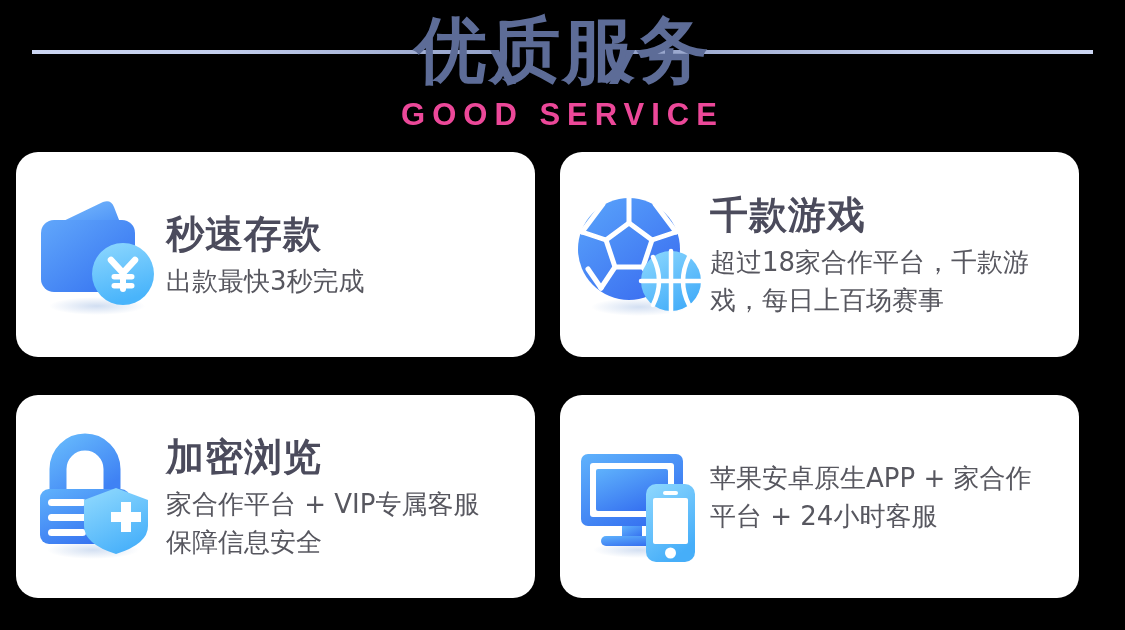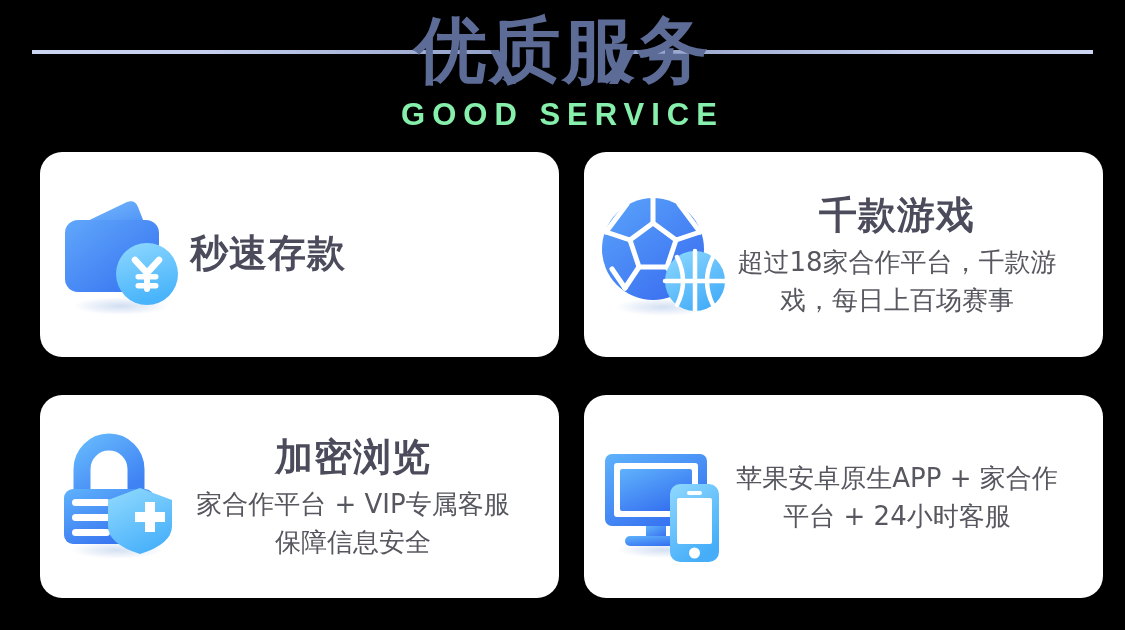--- a/index.html
+++ b/index.html
@@ -62,39 +62,38 @@
     font-weight: 700;
     letter-spacing: 2px;
     line-height: 84px;
     font-family: "DejaVu Sans", "Liberation Sans", sans-serif;
   }
   .title-en {
     position: absolute;
     left: 0; right: 0;
     top: 97px;
     text-align: center;
-    color: #86efac;
+    color: #ec4899;
     font-size: 31px;
     font-weight: 700;
     letter-spacing: 7px;
     line-height: 36px;
   }
 
   
   .grid {
     position: absolute;
-    left: 40px;
+    left: 16px;
     top: 152px;
     width: 1061px;
     display: grid;
     grid-template-columns: 519px 519px;
     grid-template-rows: 205px 203px;
     column-gap: 25px;
     row-gap: 38px;
-    text-align: center;
   }
   .card {
     background: #ffffff;
     border-radius: 22px;
     position: relative;
     display: flex;
     align-items: center;
     overflow: hidden;
   }
   .icon-wrap {
@@ -175,20 +174,21 @@
         <circle cx="91" cy="66" r="6" fill="#3f86f4"></circle>
         <circle cx="92" cy="84" r="31" fill="url(#g-coin)"></circle>
         <path d="M80 70 L92 83 L104 70" stroke="#ffffff" stroke-width="6.5" fill="none" stroke-linecap="round" stroke-linejoin="round"></path>
         <rect x="80.5" y="84" width="23" height="5.5" rx="2.7" fill="#ffffff"></rect>
         <rect x="80.5" y="93" width="23" height="5.5" rx="2.7" fill="#ffffff"></rect>
         <rect x="89" y="82" width="6" height="20" rx="3" fill="#ffffff"></rect>
       </svg>
     </div>
     <div class="card-text">
       <div class="card-title">秒速存款</div>
+      <div class="card-desc">出款最快3秒完成</div>
     </div>
   </div>
 
   <div class="card">
     <div class="icon-wrap">
       <svg width="135" height="135" viewBox="0 0 135 135">
         <defs>
           <linearGradient id="g-ball" x1="0" y1="0" x2="0.8" y2="1">
             <stop offset="0%" stop-color="#5aa5fb"></stop>
             <stop offset="100%" stop-color="#3a6df0"></stop>

